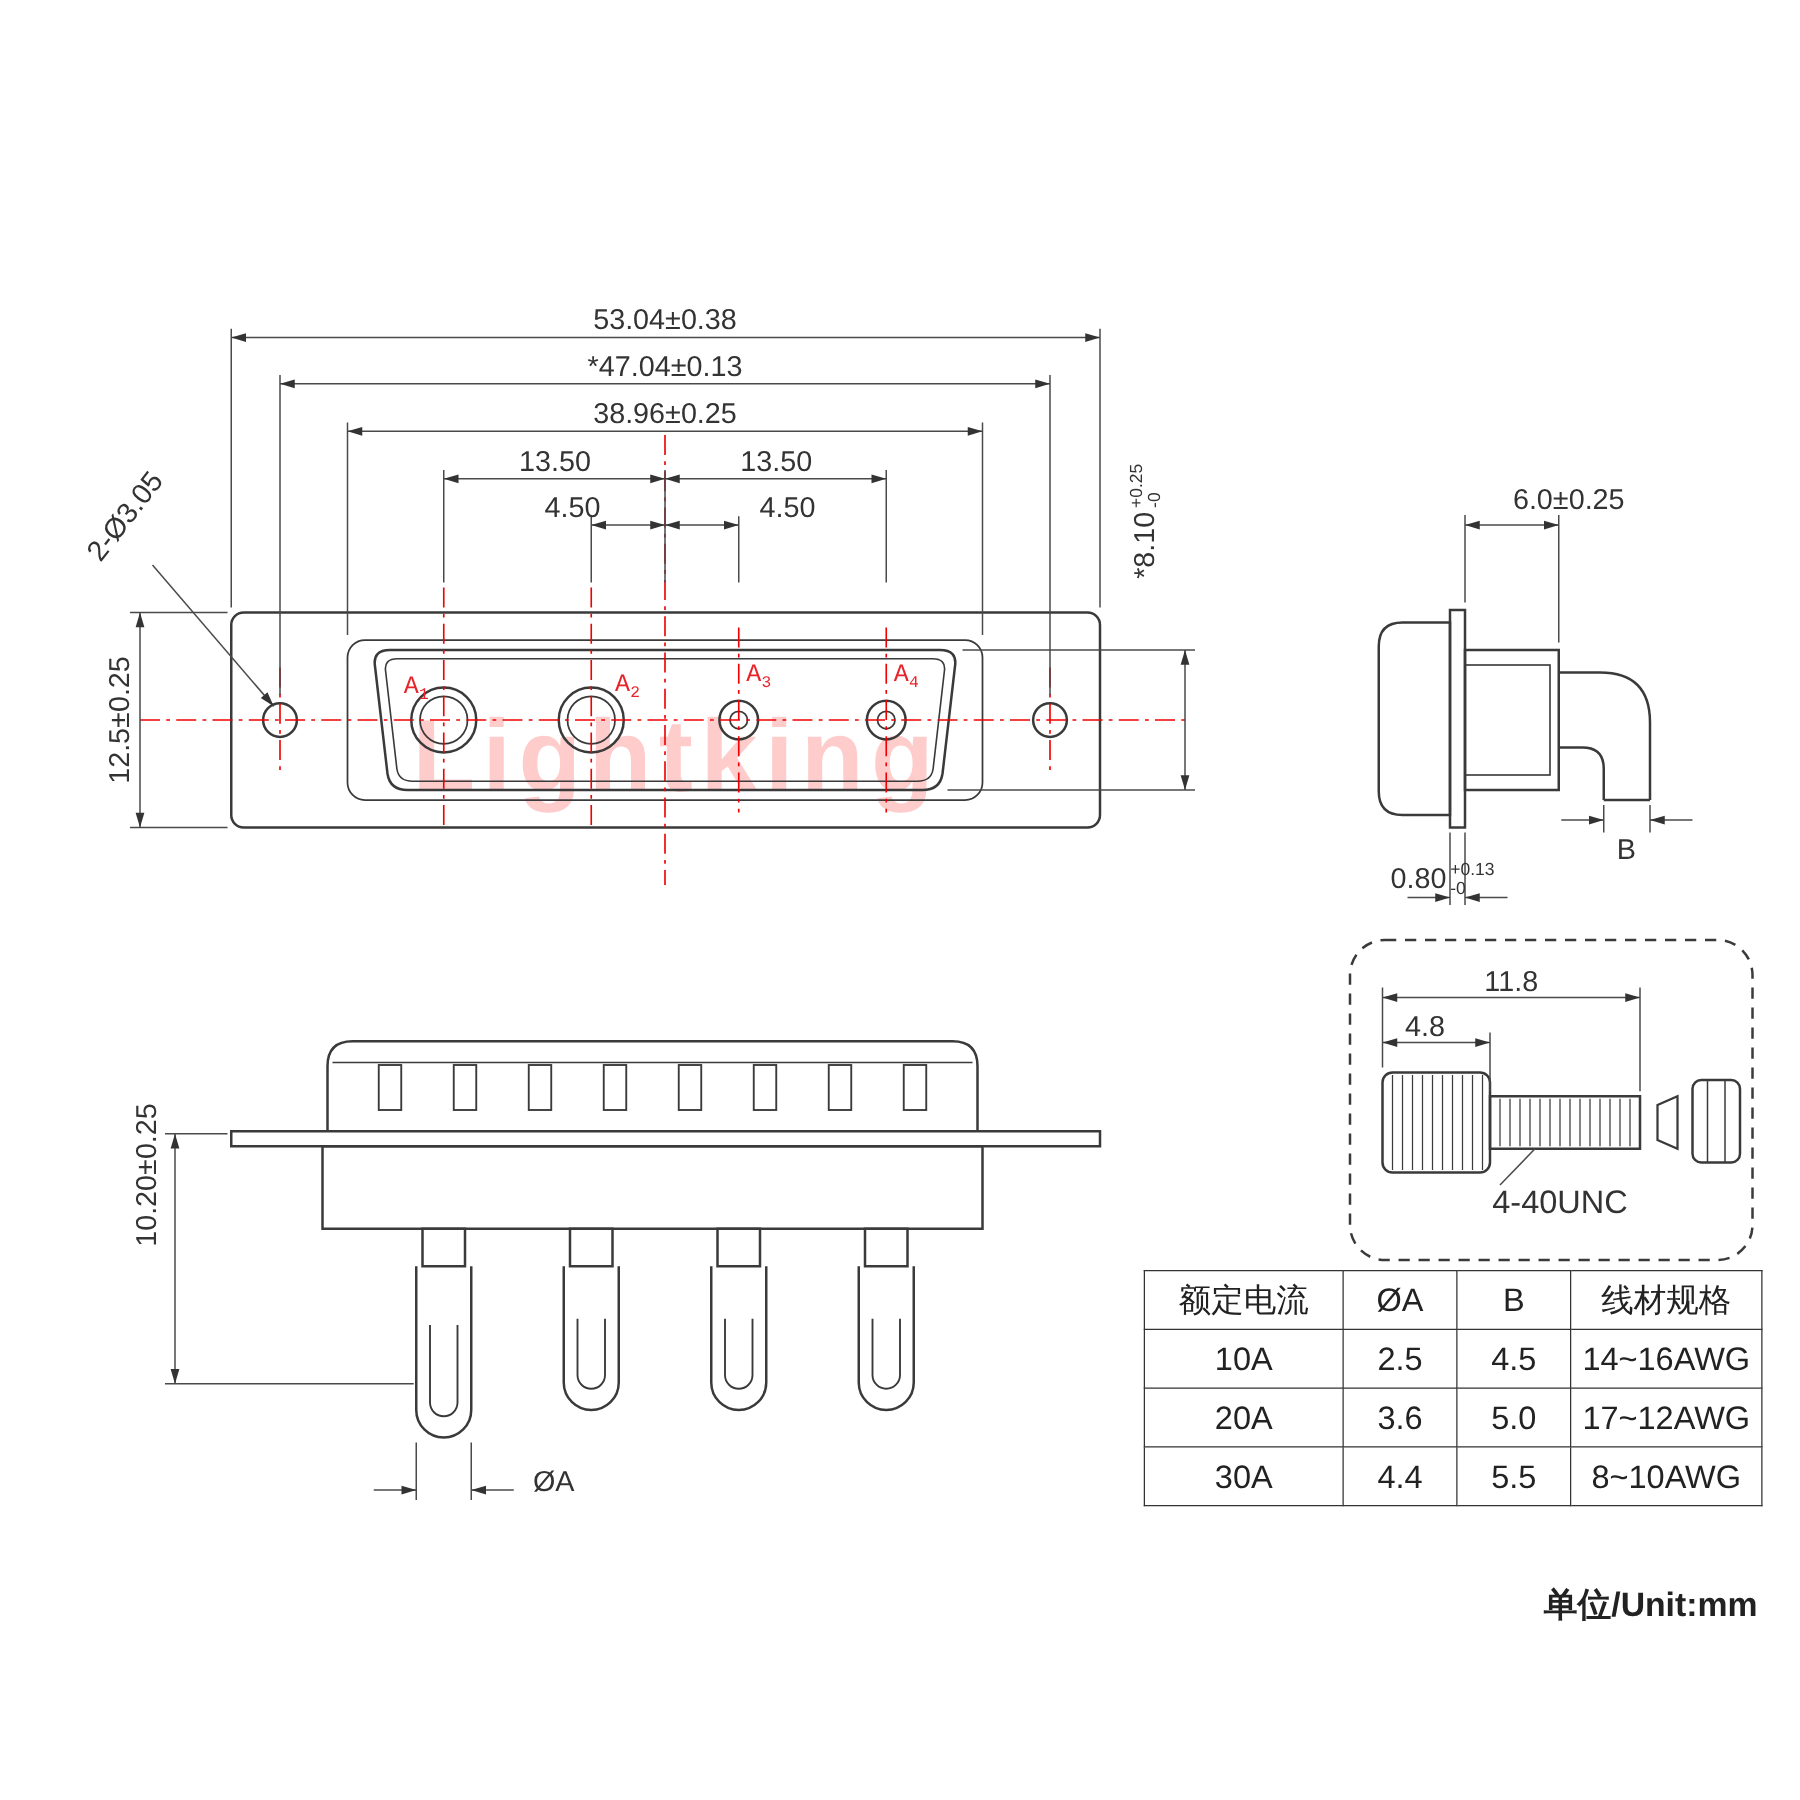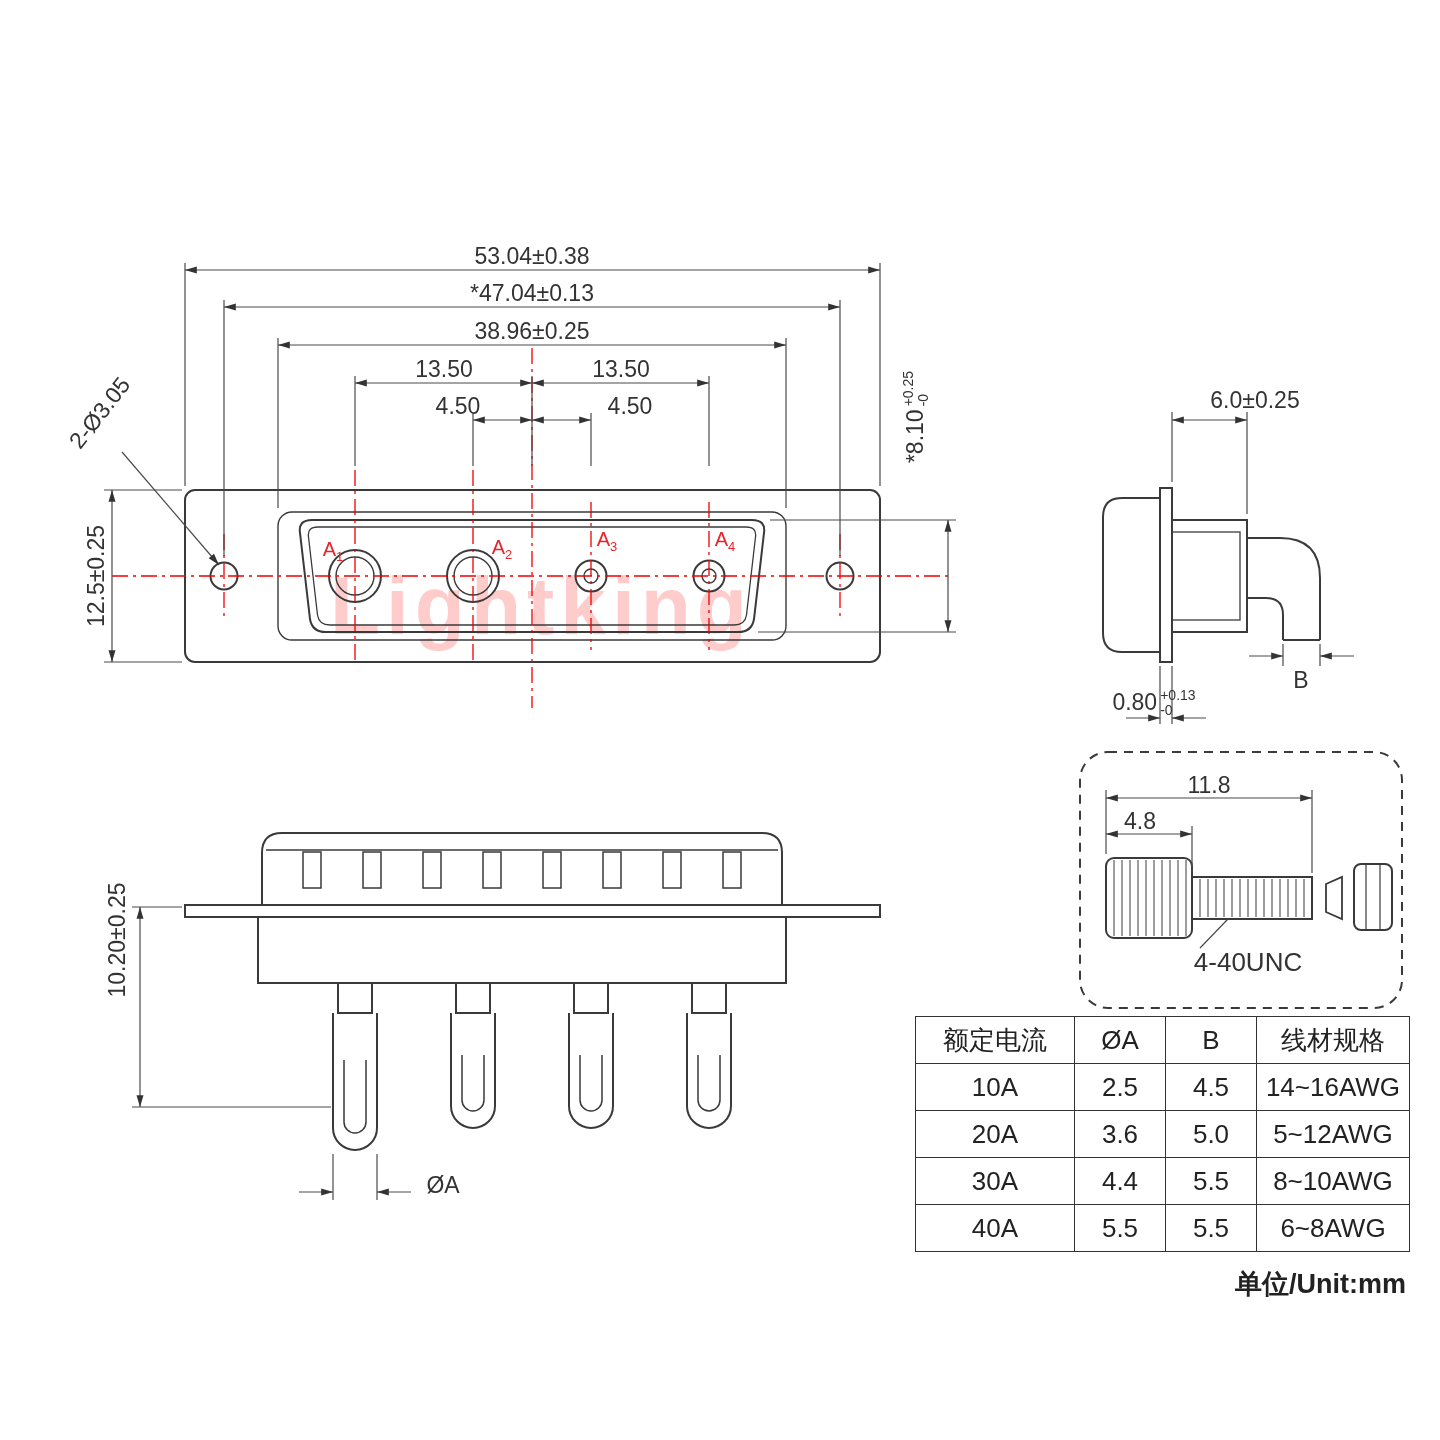--- a/index.html
+++ b/index.html
@@ -7,21 +7,21 @@
           font-family:"Liberation Sans", sans-serif;color:#2b2b2b;}
   .canvas svg{position:absolute;left:0;top:0;z-index:1;}
   .watermark{position:absolute;z-index:0;font-size:82px;letter-spacing:6px;
              color:#ff5a5a;opacity:.30;white-space:nowrap;font-weight:bold;margin-top:39px;}
   .dim{position:absolute;z-index:2;transform:translate(-50%,-50%);
        font-size:23px;color:#333;white-space:nowrap;display:flex;align-items:center;gap:3px;}
   .dim.rot90{transform:translate(-50%,-50%) rotate(-90deg);}
   .dim.rot52{transform:translate(-50%,-50%) rotate(-52deg);}
   .tol{display:flex;flex-direction:column;font-size:14px;line-height:1.05;}
   .pin{position:absolute;z-index:2;transform:translate(-50%,-50%);
-       font-size:20px;color:#e8242a;white-space:nowrap;}
+       font-size:20px;color:#e8242a;white-space:nowrap;font-family:Liberation Mono, monospace;}
   .pin sub{font-size:13px;}
   table.spec{position:absolute;left:915px;top:1016px;z-index:2;border-collapse:collapse;
              font-size:26px;color:#222;border-radius:15px;}
   table.spec th,table.spec td{border:1.7px solid #333;font-weight:normal;text-align:center;
              height:46px;padding:0;}
   .c0{width:158px}.c1{width:90px}.c2{width:90px}.c3{width:152px}
   .units{position:absolute;z-index:2;left:1150px;top:1266px;width:256px;
          text-align:right;font-size:27px;color:#222;font-weight:bold;}
 </style>
 </head>
@@ -262,32 +262,26 @@
     <tr>
       <td>10A</td>
       <td>2.5</td>
       <td>4.5</td>
       <td>14~16AWG</td>
     </tr>
     <tr>
       <td>20A</td>
       <td>3.6</td>
       <td>5.0</td>
-      <td>5~12AWG</td>
+      <td>17~12AWG</td>
     </tr>
     <tr>
       <td>30A</td>
       <td>4.4</td>
       <td>5.5</td>
       <td>8~10AWG</td>
     </tr>
-    <tr>
-      <td>40A</td>
-      <td>5.5</td>
-      <td>5.5</td>
-      <td>6~8AWG</td>
-    </tr>
   </tbody>
     </table>
 
   <div class="units">单位/Unit:mm</div>
 
 </div>
 
 </body></html>

